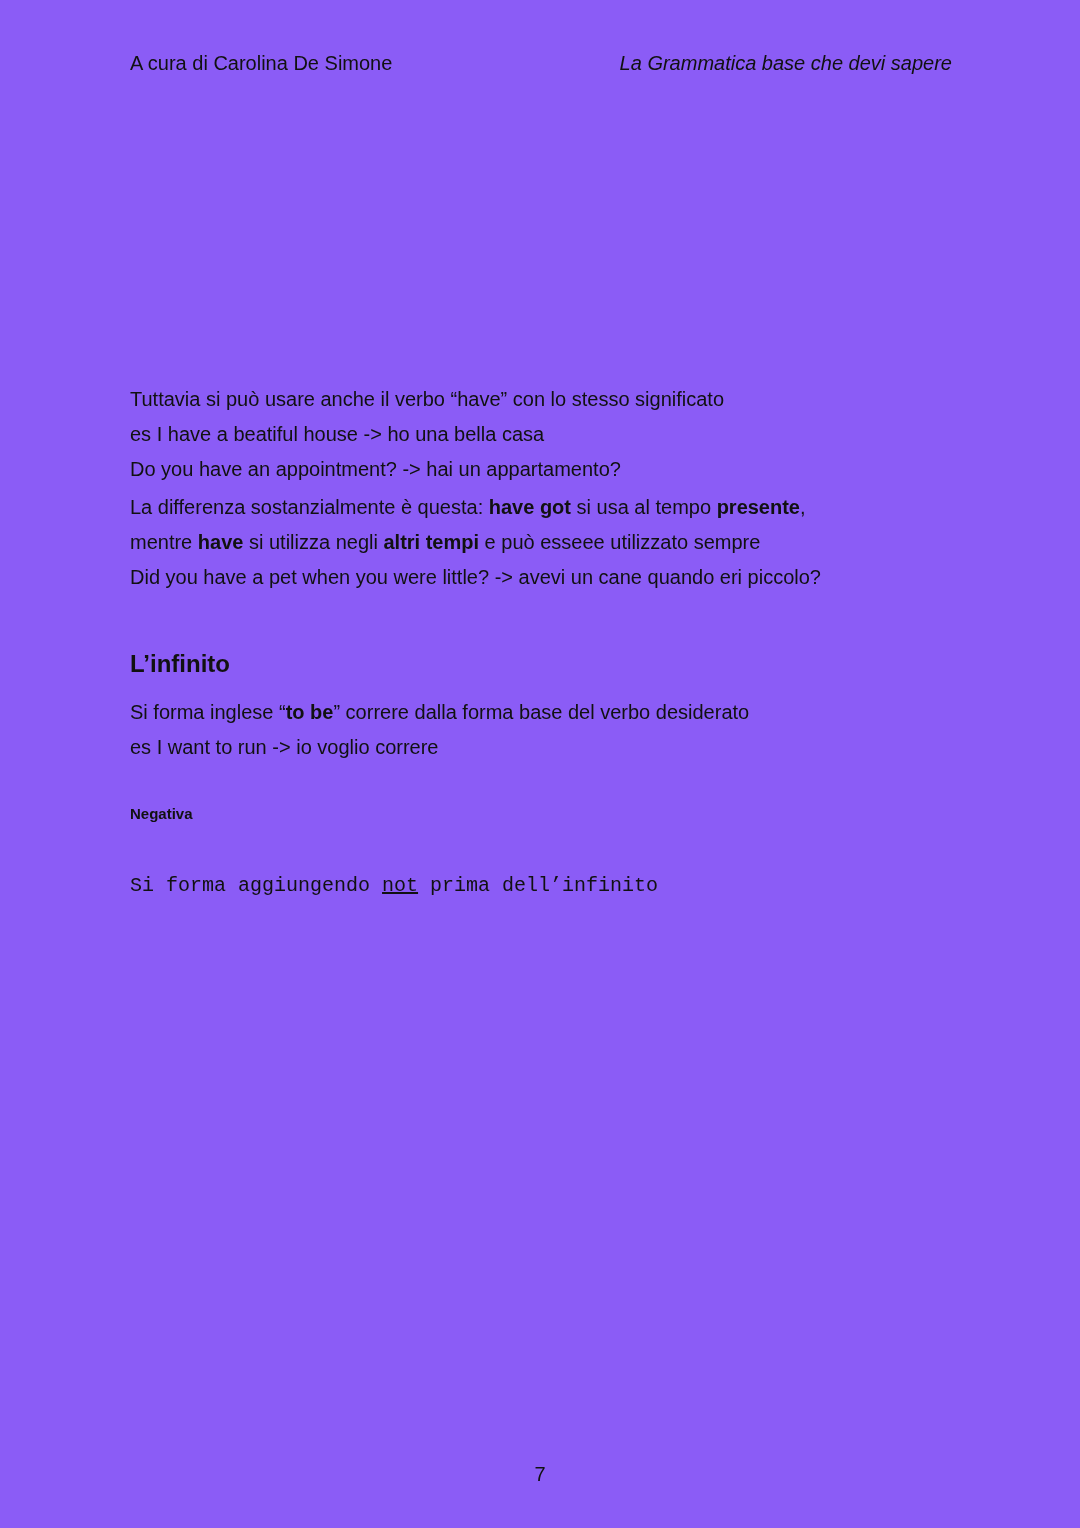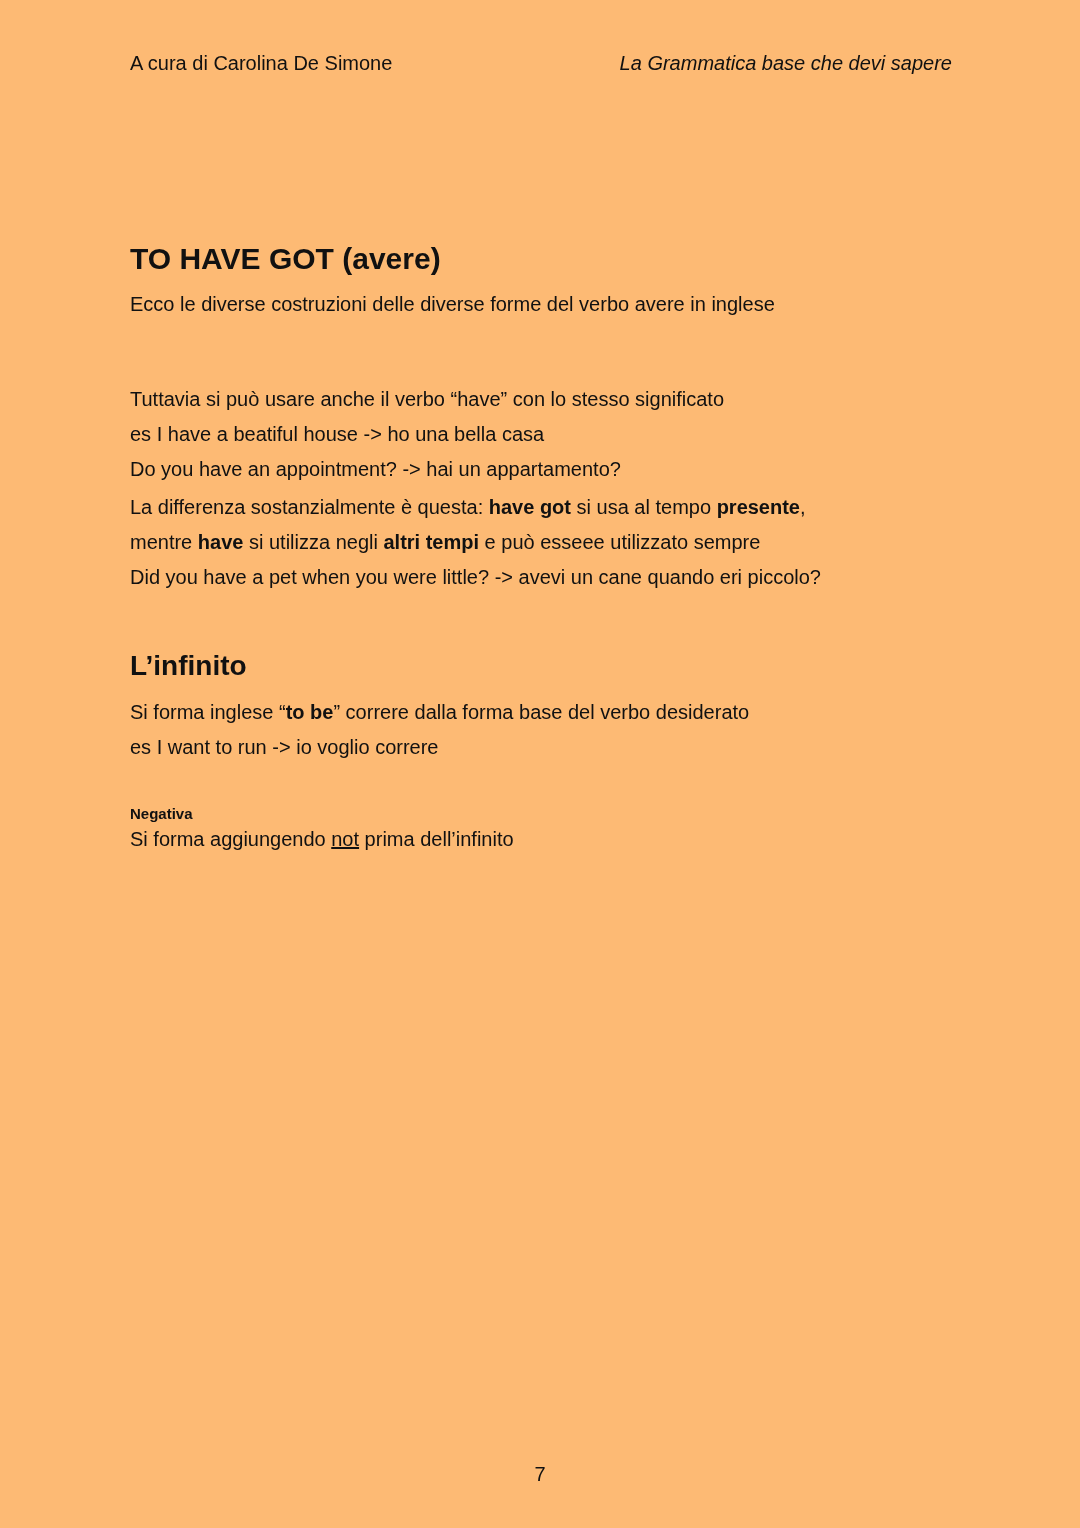--- a/index.html
+++ b/index.html
@@ -5,21 +5,21 @@
   * { margin: 0; padding: 0; box-sizing: border-box; }
   html, body { background: #ffffff; }
   body {
     font-family: "Liberation Sans", "DejaVu Sans", sans-serif;
     color: #111111;
   }
   .page {
     position: relative;
     width: 1080px;
     height: 1528px;
-    background: #fdba74;
+    background: #8b5cf6;
     overflow: hidden;
   }
   .abs { position: absolute; left: 130px; right: 128px; }
 
   .header-row {
     top: 52px;
     display: flex;
     justify-content: space-between;
     align-items: baseline;
     font-size: 20px;
@@ -36,31 +36,31 @@
   .intro { top: 290px; font-size: 20px; line-height: 28px; }
 
   .para { font-size: 20px; line-height: 35px; }
   .para .line { white-space: pre-wrap; }
 
   .para-have { top: 382px; }
   .para-diff { top: 490px; }
 
   .h2 {
     top: 650px;
-    font-size: 28px;
+    font-size: 24px;
     font-weight: bold;
   }
   .para-inf { top: 695px; }
 
   .neg-heading {
     top: 805px;
     font-size: 15px;
     font-weight: bold;
   }
-  .para-neg { top: 822px; }
+  .para-neg { top: 868px; font-family: Liberation Mono, monospace; }
 
   .page-number {
     position: absolute;
     top: 1463px;
     left: 0;
     width: 100%;
     text-align: center;
     font-size: 20px;
   }
 
@@ -70,23 +70,21 @@
 </head>
 <body>
 
 <div class="page">
 
   <div class="abs header-row">
     <span class="header-author">A cura di Carolina De Simone</span>
     <span class="header-booktitle">La Grammatica base che devi sapere</span>
   </div>
 
-  <div class="abs h1">TO HAVE GOT (avere)</div>
 
-  <div class="abs intro">Ecco le diverse costruzioni delle diverse forme del verbo avere in inglese</div>
 
   <div class="abs para para-diff">
       <div class="line"><span>La differenza sostanzialmente è questa: </span><span class="b">have got</span><span> si usa al tempo </span><span class="b">presente</span><span>,</span></div>
       <div class="line"><span>mentre </span><span class="b">have</span><span> si utilizza negli </span><span class="b">altri tempi</span><span> e può esseee utilizzato sempre</span></div>
       <div class="line"><span>Did you have a pet when you were little? -&gt; avevi un cane quando eri piccolo?</span></div>
     </div>
 
   <div class="abs para para-have">
       <div class="line"><span>Tuttavia si può usare anche il verbo “have” con lo stesso significato</span></div>
       <div class="line"><span>es I have a beatiful house -&gt; ho una bella casa</span></div>

